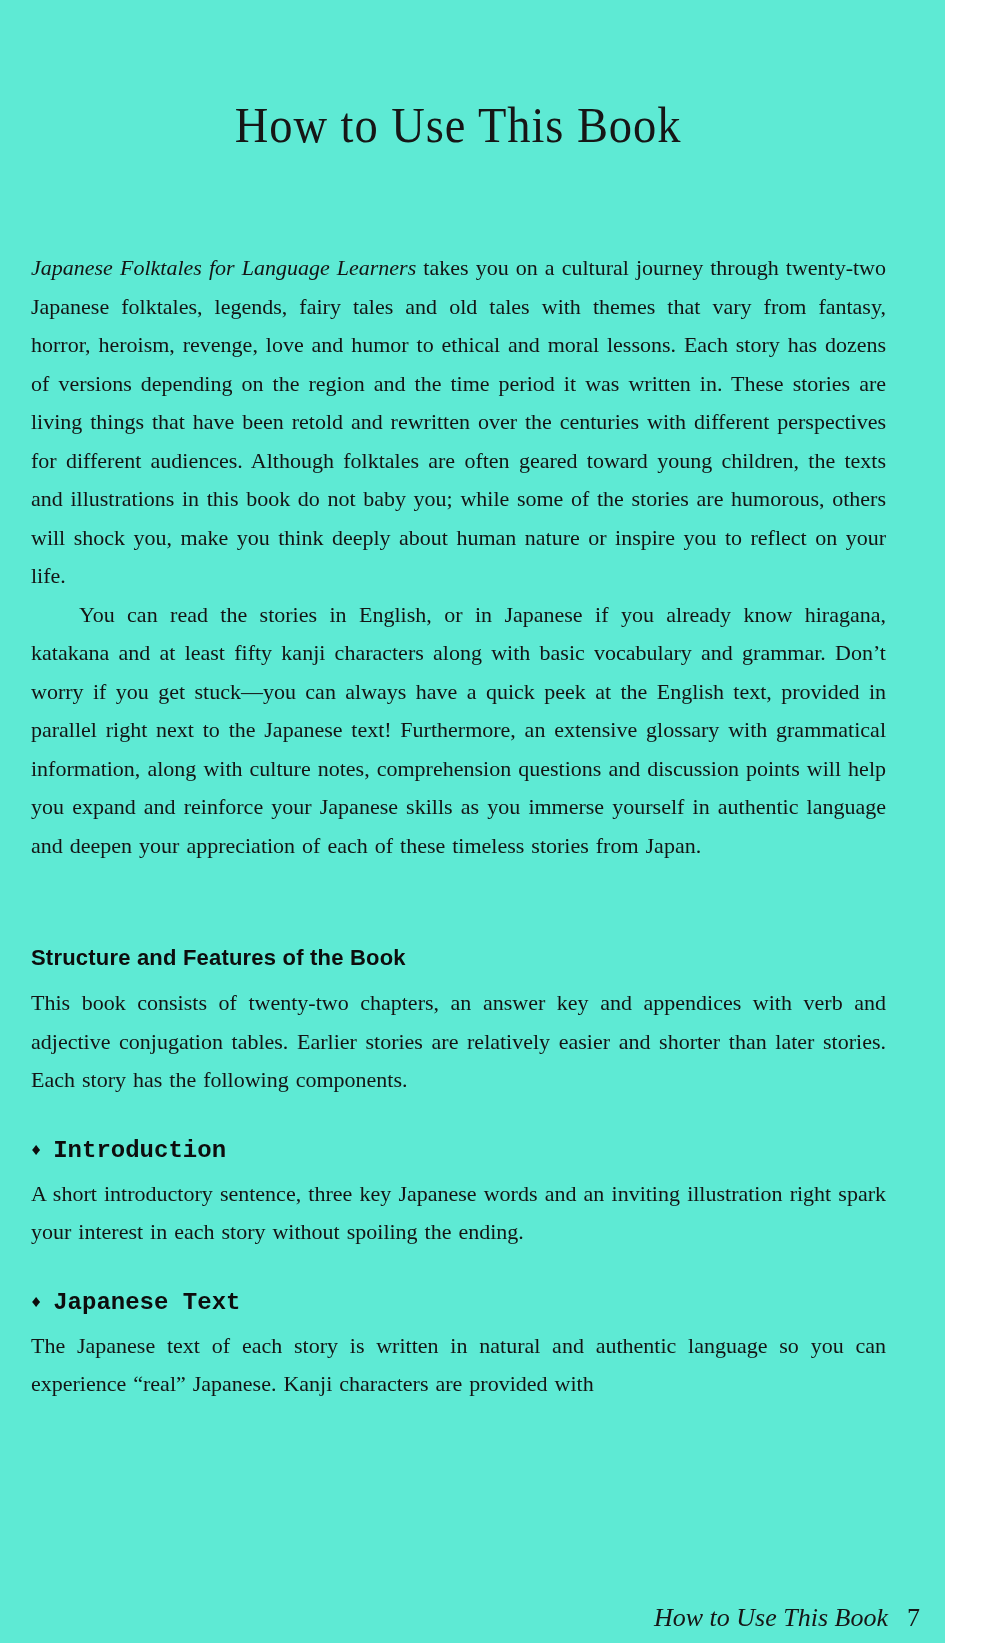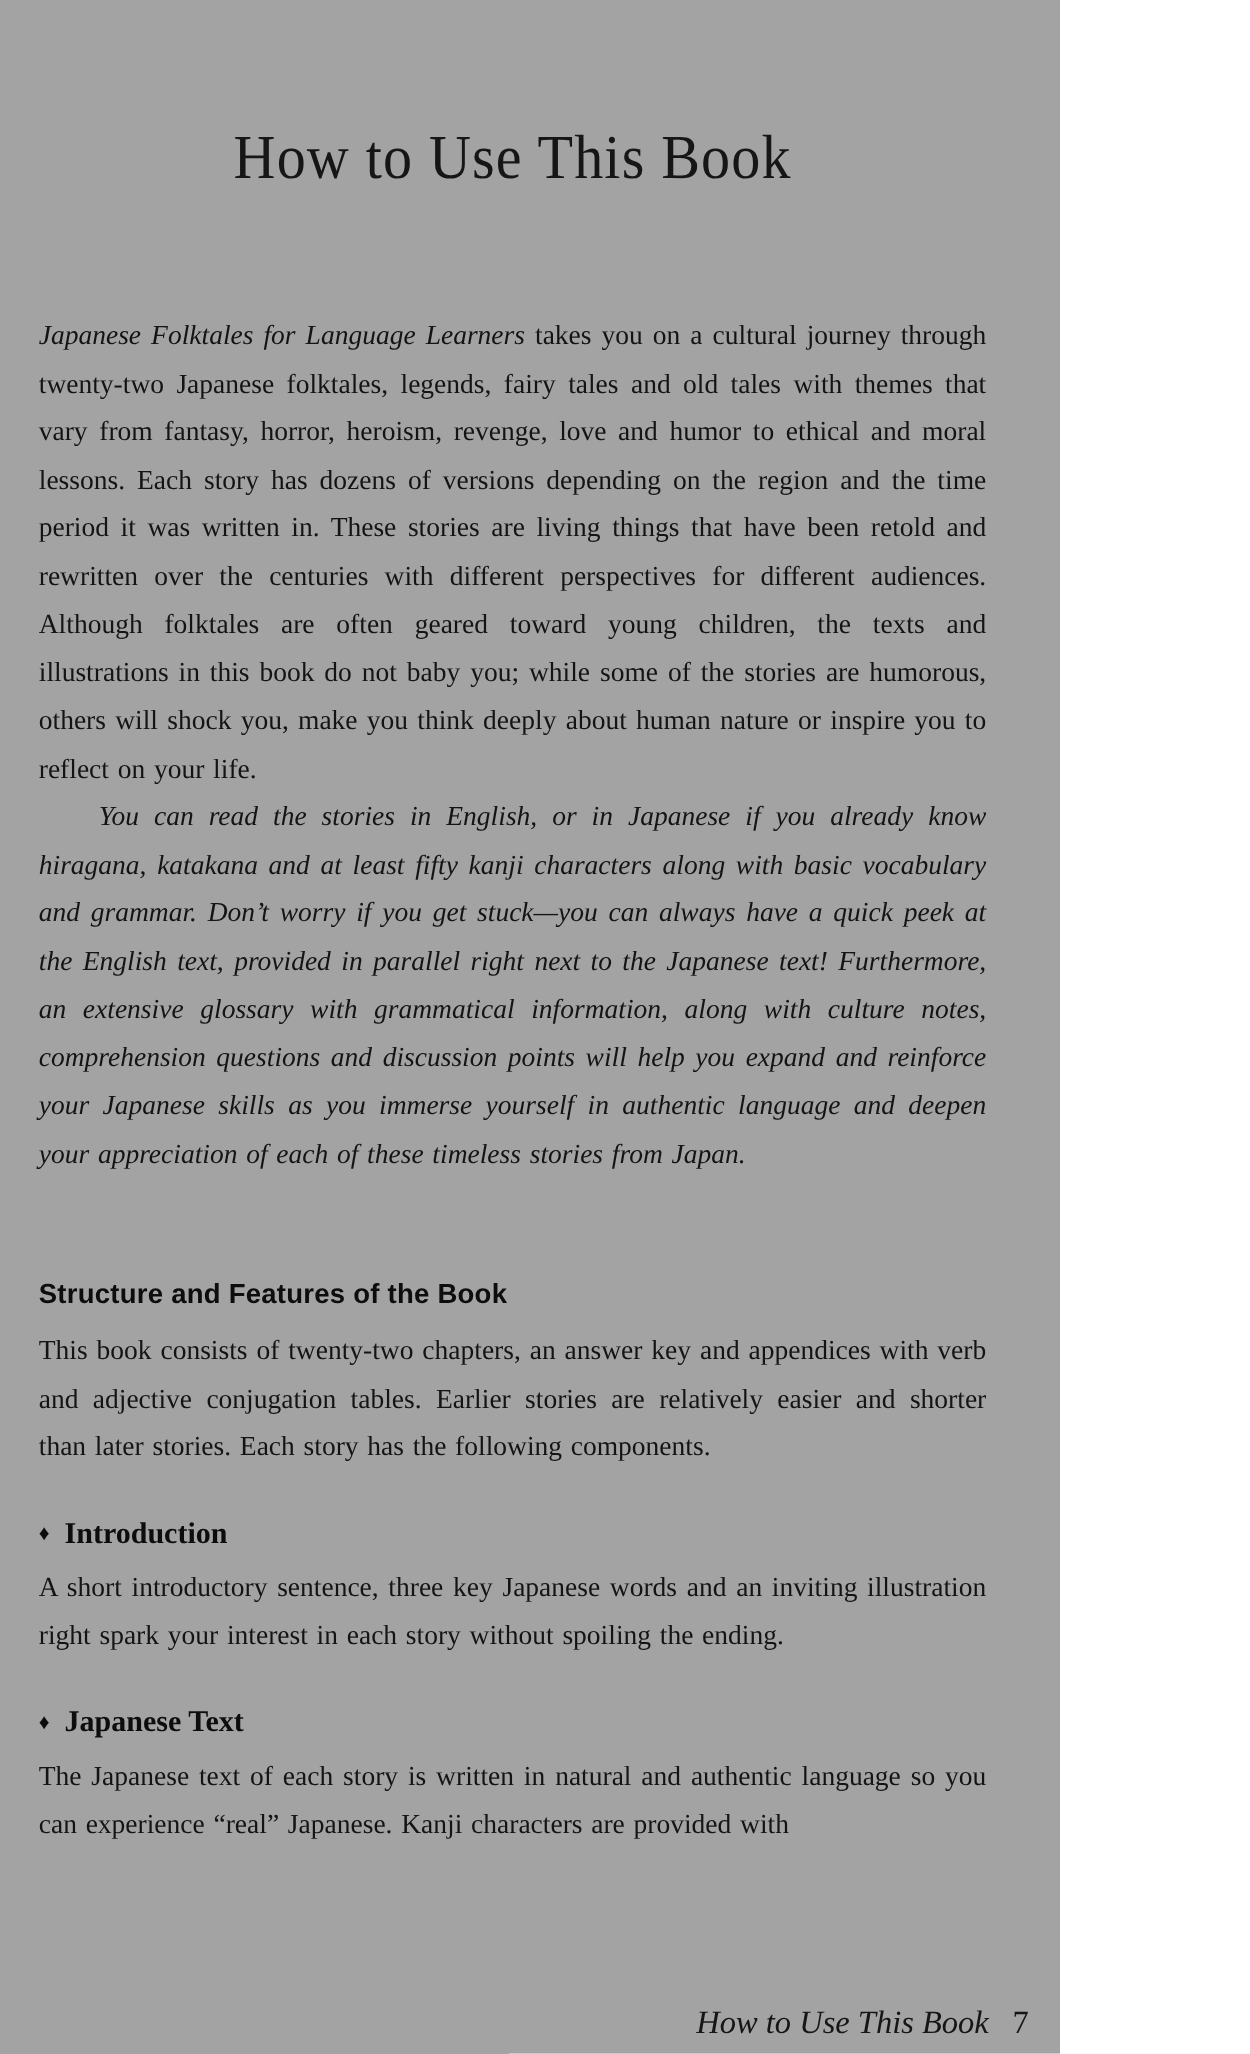--- a/index.html
+++ b/index.html
@@ -2,23 +2,23 @@
 <html lang="en"><head>
 <meta charset="utf-8">
 <style>
   html, body {
     margin: 0;
     padding: 0;
     background: #ffffff;
   }
   .page {
     position: relative;
-    width: 848px;
+    width: 945px;
     height: 1643px;
-    background: #a3a3a3;
+    background: #5eead4;
     color: #141414;
     box-sizing: border-box;
     padding: 0 59px 0 31px;
     overflow: hidden;
     font-family: "Liberation Serif", "DejaVu Serif", serif;
   }
   .page-title {
     margin: 93px 0 92px 0;
     text-align: center;
     font-weight: normal;
@@ -36,37 +36,36 @@
     margin: 0;
     font-size: 22px;
     line-height: 38.5px;
     text-align: justify;
     hyphens: auto;
     -webkit-hyphens: auto;
     word-spacing: 1.5px;
   }
   p.body.indent {
     text-indent: 48px;
-    font-style: italic;
   }
   .book-title-em {
     font-style: italic;
   }
   h2.section-heading {
     margin: 76px 0 9px 0;
     font-family: Liberation Sans, sans-serif;
     font-weight: 700;
     font-size: 22px;
     line-height: 34px;
     color: #0d0d0d;
     letter-spacing: 0.2px;
   }
   h3.component-heading {
     margin: 36px 0 8px 0;
-    font-family: Liberation Serif, serif;
+    font-family: Liberation Mono, monospace;
     font-weight: 700;
     font-size: 24px;
     line-height: 29px;
     color: #0d0d0d;
   }
   h3.component-heading .bullet {
     font-size: 17px;
     margin-right: 12px;
     position: relative;
     top: -2px;

